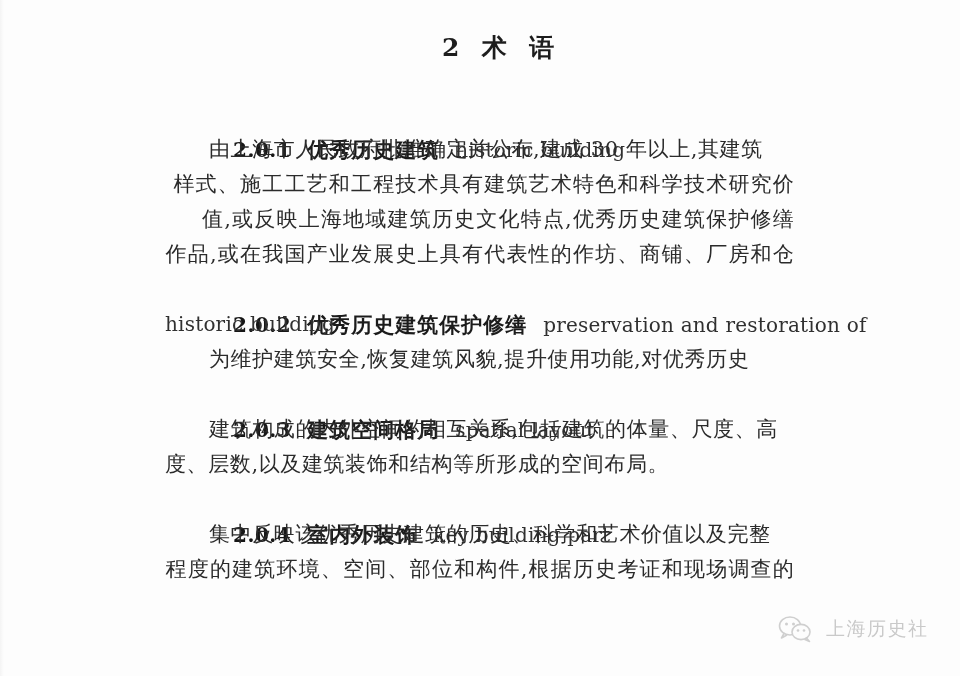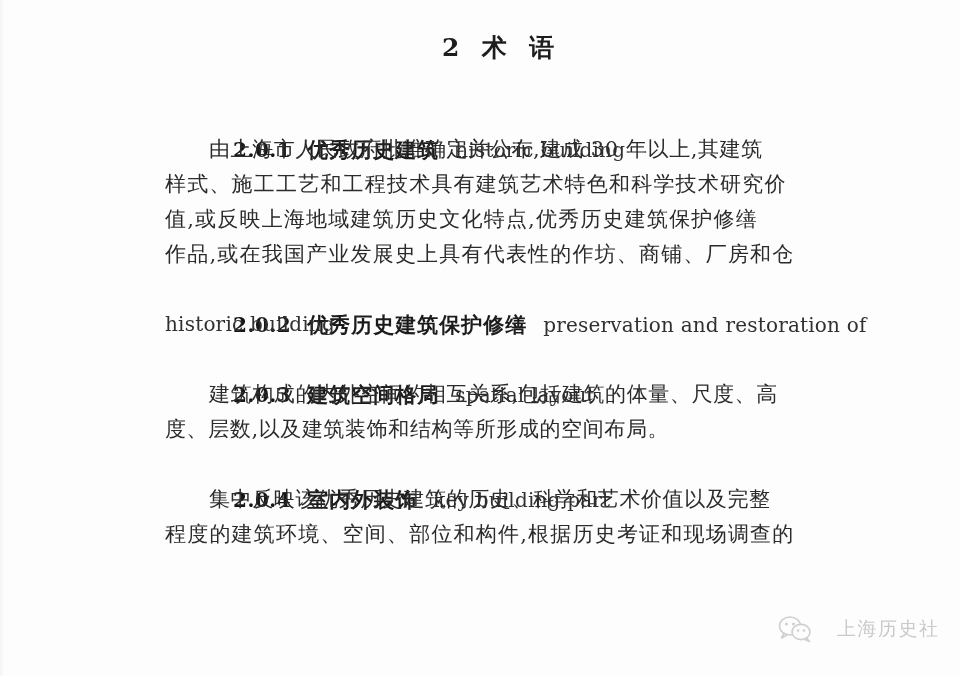--- a/index.html
+++ b/index.html
@@ -96,30 +96,31 @@
   .body-line {
     font-size: 21px;
     letter-spacing: 0.6px;
     color: #2b2b2b;
   }
   .body-line.indent {
     text-indent: 44px;
   }
   .body-line.justify {
     letter-spacing: 1.2px;
+    text-align: right;
   }
 
   
   .watermark {
     position: absolute;
     left: 778px;
     top: 614px;
     display: flex;
     align-items: center;
-    gap: 25px;
+    gap: 14px;
     opacity: 0.52;
     pointer-events: none;
   }
   .watermark .wm-logo {
     width: 34px;
     height: 30px;
     position: relative;
     flex: 0 0 auto;
   }
   .watermark .wm-text {
@@ -156,20 +157,21 @@
     </div>
     <div class="line body-line indent">由上海市人民政府批准确定并公布,建成 30 年以上,其建筑</div>
     <div class="line body-line justify">样式、施工工艺和工程技术具有建筑艺术特色和科学技术研究价</div>
     <div class="line body-line justify">值,或反映上海地域建筑历史文化特点,优秀历史建筑保护修缮</div>
     <div class="line body-line justify">作品,或在我国产业发展史上具有代表性的作坊、商铺、厂房和仓</div>
 
     <div class="line term-line">
       <span class="term-no">2.0.2</span><span class="term-cn">优秀历史建筑保护修缮</span><span class="term-en">preservation and restoration of</span>
     </div>
     <div class="line cont-en">historic building</div>
+    <div class="line body-line indent">为维护建筑安全,恢复建筑风貌,提升使用功能,对优秀历史</div>
 
     <div class="line term-line">
       <span class="term-no">2.0.3</span><span class="term-cn">建筑空间格局</span><span class="term-en">spatial layout</span>
     </div>
     <div class="line body-line indent">建筑构成的内外空间的相互关系,包括建筑的体量、尺度、高</div>
     <div class="line body-line">度、层数,以及建筑装饰和结构等所形成的空间布局。</div>
 
     <div class="line term-line">
       <span class="term-no">2.0.4</span><span class="term-cn">室内外装饰</span><span class="term-en">key building part</span>
     </div>

